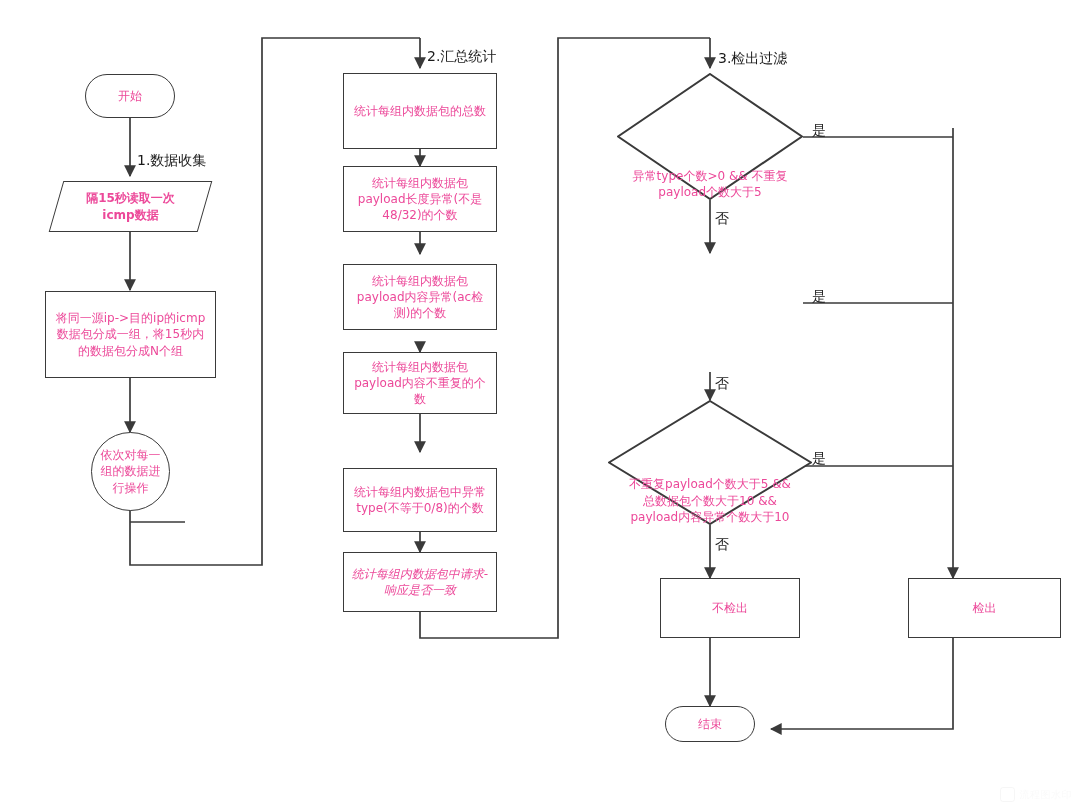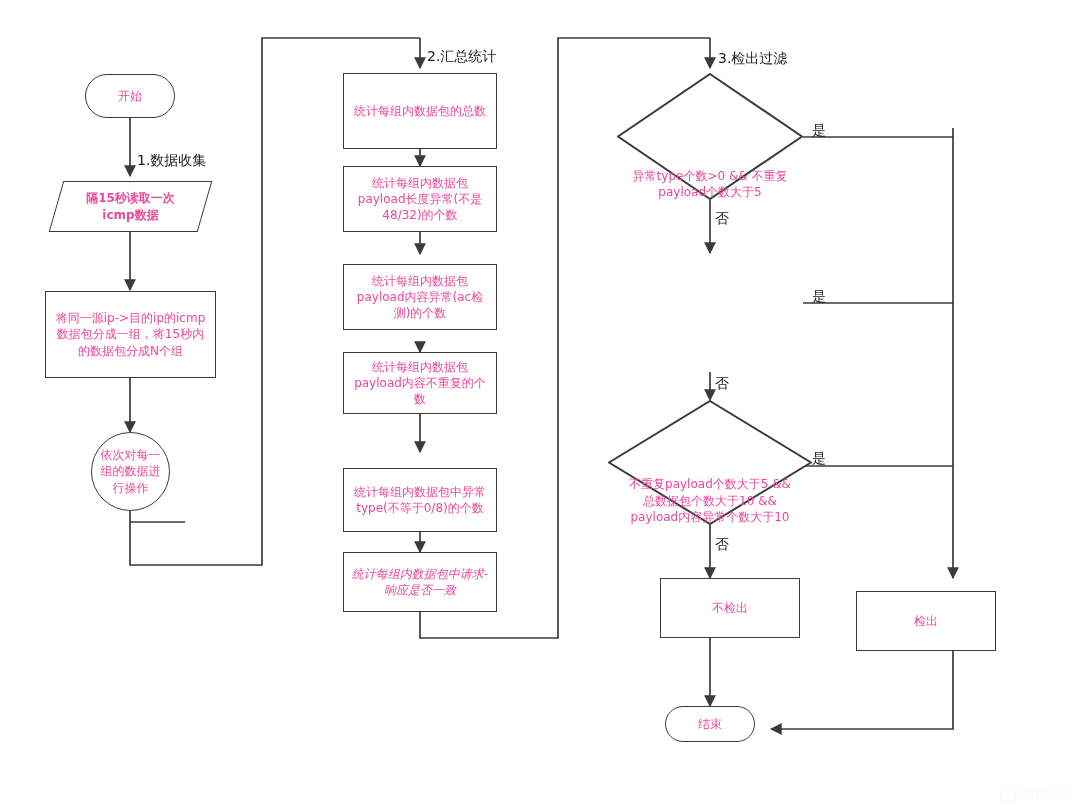--- a/index.html
+++ b/index.html
@@ -236,21 +236,21 @@
     </span>
     <span class="txt">不重复payload个数大于5 &amp;&amp;
 总数据包个数大于10 &amp;&amp;
 payload内容异常个数大于10</span>
   </div>
 
   <div class="node n-process" style="left:640px; top:578px; width:140px; height:60px;margin-left:20px;">
     <span class="txt">不检出</span>
   </div>
 
-  <div class="node n-process" style="left:856px; top:578px; width:140px; height:60px;margin-top:13px;">
+  <div class="node n-process" style="left:908px; top:578px; width:153px; height:60px;">
     <span class="txt">检出</span>
   </div>
 
   <div class="node n-terminator" style="left:665px; top:706px; width:90px; height:36px;">
     <span class="txt">结束</span>
   </div>
 
   <span class="edge-label" style="left:137px; top:152px;">1.数据收集</span>
   <span class="edge-label" style="left:427px; top:48px;">2.汇总统计</span>
   <span class="edge-label" style="left:718px; top:50px;">3.检出过滤</span>

